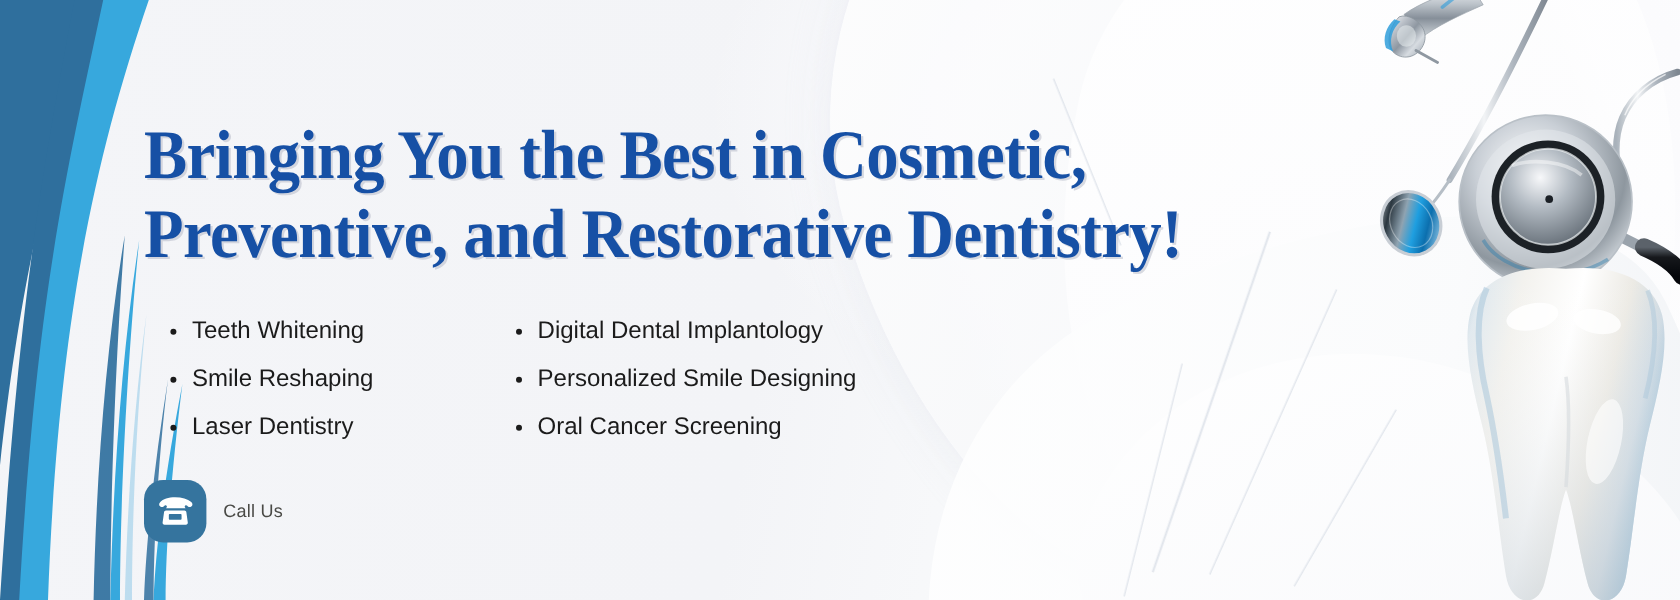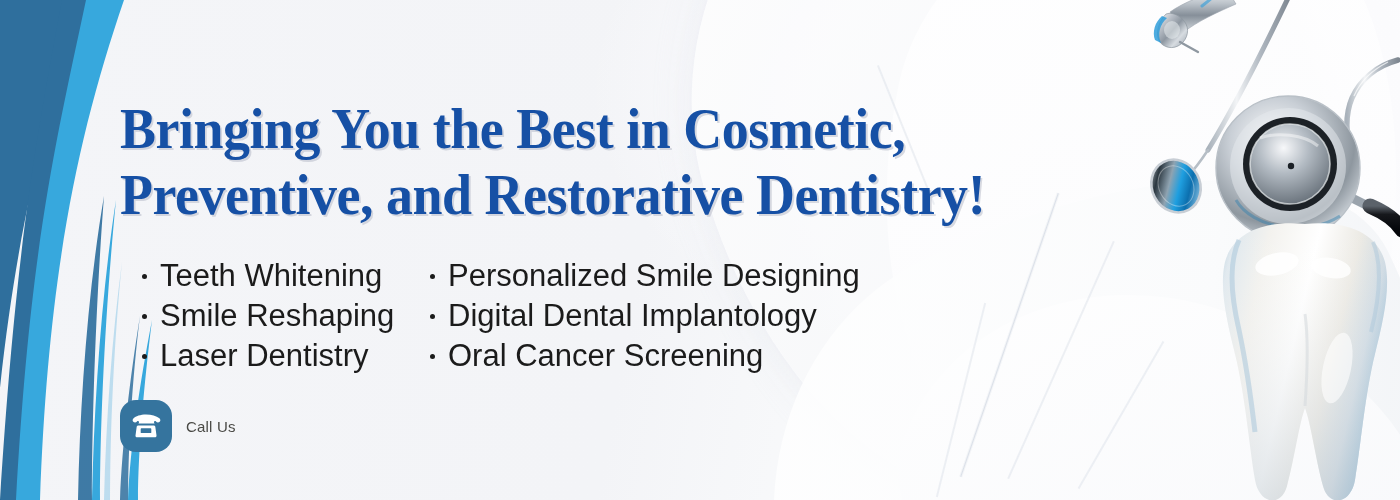--- a/index.html
+++ b/index.html
@@ -82,21 +82,21 @@
     transform-origin:left top;
     white-space:pre-line;
   }
 
   
   .services { position:absolute; left:136px; top:256px; display:flex; }
   .svc-col { list-style:none; }
   .svc-col.col-1 { width:288px; }
   .svc-col li {
     position:relative;
-    font-size:31px;
+    font-size:20px;
     line-height:40px;
     color:#1b1b1b;
     padding-left:24px;
     white-space:nowrap;
   }
   .svc-col li::before {
     content:"";
     position:absolute;
     left:6px; top:18px;
     width:5px; height:5px;
@@ -162,22 +162,22 @@
   <h1 class="headline">Bringing You the Best in Cosmetic,
 Preventive, and Restorative Dentistry!</h1>
 
   <div class="services">
     <ul class="svc-col col-1">
       <li>Teeth Whitening</li>
       <li>Smile Reshaping</li>
       <li>Laser Dentistry</li>
     </ul>
     <ul class="svc-col col-2">
+      <li>Digital Dental Implantology</li>
       <li>Personalized Smile Designing</li>
-      <li>Digital Dental Implantology</li>
       <li>Oral Cancer Screening</li>
     </ul>
   </div>
 
   <div class="callus">
     <div class="phone-badge">
       <svg width="30" height="26" viewBox="0 0 30 26">
         <path fill="#ffffff" d="M15,1.4c-5.6,0-10.3,1.6-12.4,3.9C1.2,6.7,1.4,8.3,2.6,9.1c1.1,0.8,2.6,0.5,3.4-0.6
           c0.4-0.6,1.1-0.6,1.6-0.2c0.5,0.4,0.6,1,0.3,1.5l-0.5,0.8h16.2l-0.5-0.8c-0.3-0.5-0.2-1.1,0.3-1.5
           c0.5-0.4,1.2-0.3,1.6,0.2c0.8,1.1,2.3,1.4,3.4,0.6c1.2-0.8,1.4-2.4,0-3.8C25.3,3,20.6,1.4,15,1.4z"></path>

